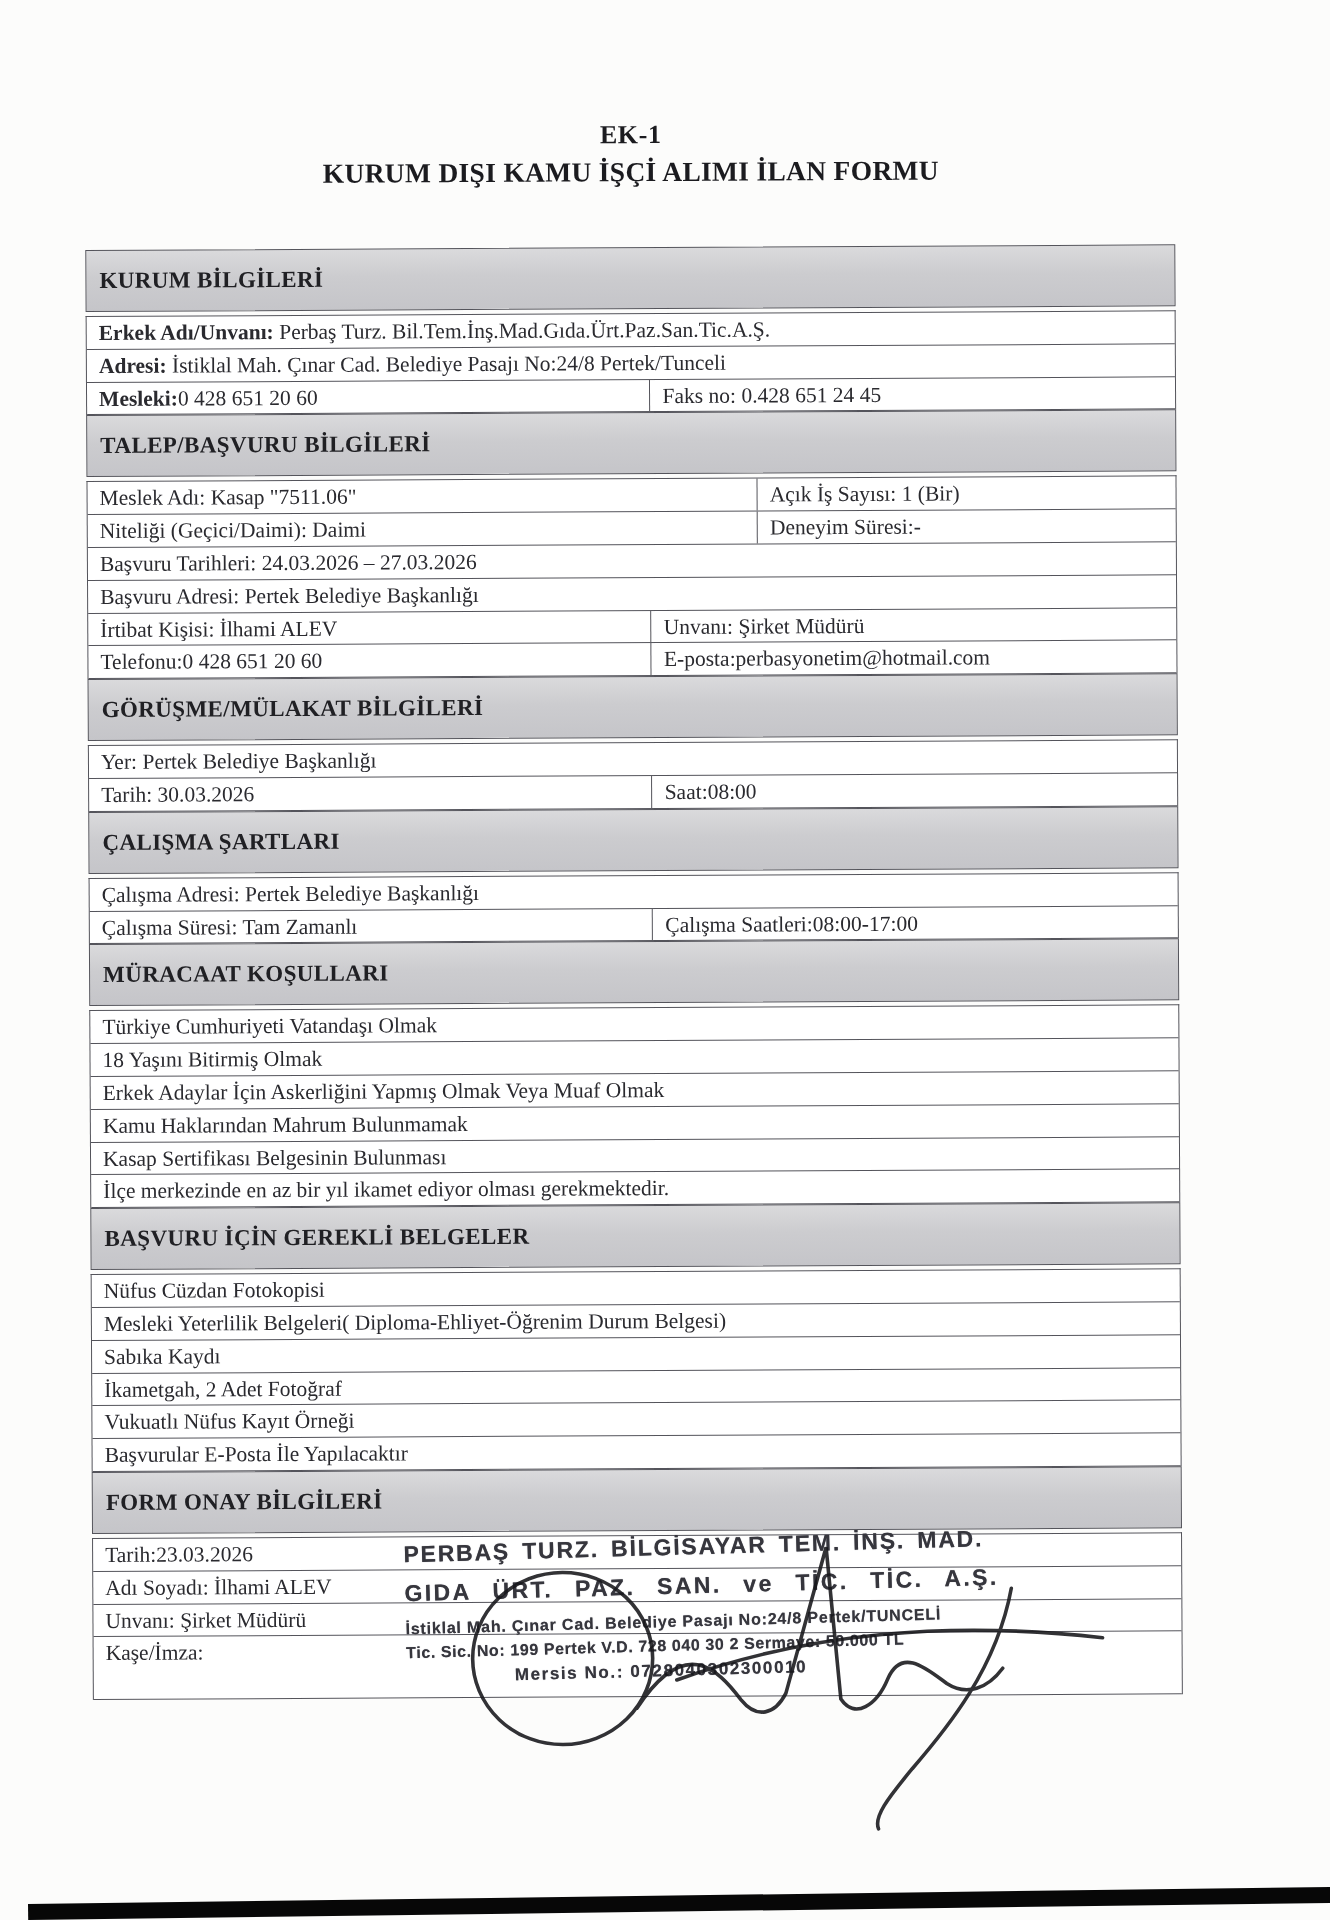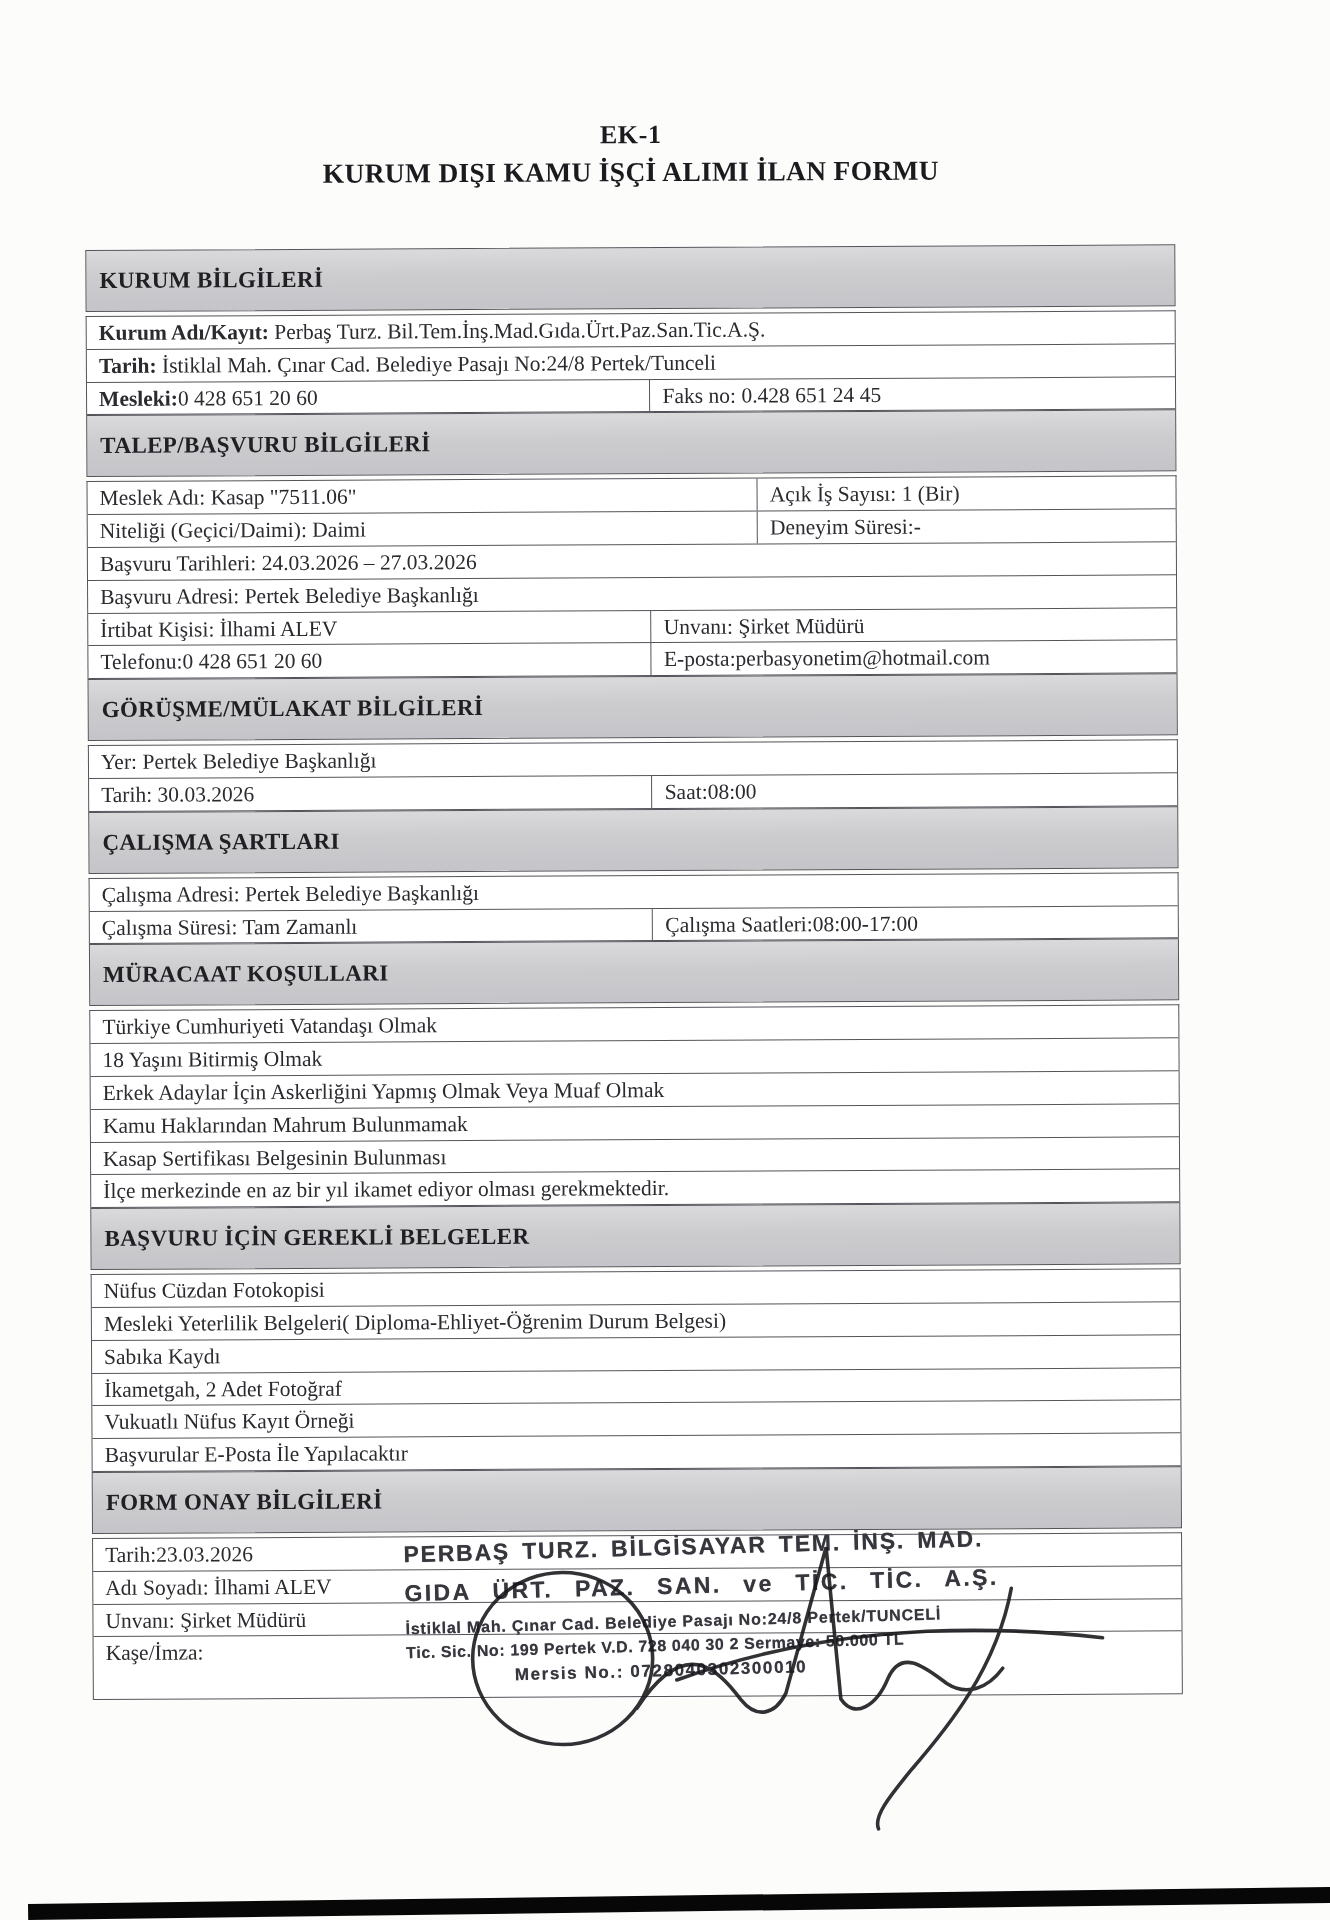--- a/index.html
+++ b/index.html
@@ -61,24 +61,24 @@
   <div class="titles">
     <div class="t1">EK-1</div>
     <div class="t2">KURUM DIŞI KAMU İŞÇİ ALIMI İLAN FORMU</div>
   </div>
 
   <div id="form-table">
       <div class="sec-header">KURUM BİLGİLERİ</div>
       <div class="sec-gap"></div>
       <div class="rows">
         <div class="row">
-          <div class="cell" style="flex: 1 1 0%;"><div class="b" style="display: inline;">Kurum Adı/Kayıt:</div> Perbaş Turz. Bil.Tem.İnş.Mad.Gıda.Ürt.Paz.San.Tic.A.Ş.</div>
-        </div>
-        <div class="row">
-          <div class="cell" style="flex: 1 1 0%;"><div class="b" style="display: inline;">Tarih:</div> İstiklal Mah. Çınar Cad. Belediye Pasajı No:24/8 Pertek/Tunceli</div>
+          <div class="cell" style="flex: 1 1 0%;"><div class="b" style="display: inline;">Erkek Adı/Unvanı:</div> Perbaş Turz. Bil.Tem.İnş.Mad.Gıda.Ürt.Paz.San.Tic.A.Ş.</div>
+        </div>
+        <div class="row">
+          <div class="cell" style="flex: 1 1 0%;"><div class="b" style="display: inline;">Adresi:</div> İstiklal Mah. Çınar Cad. Belediye Pasajı No:24/8 Pertek/Tunceli</div>
         </div>
         <div class="row">
           <div class="cell" style="width: 51.7%;"><div class="b" style="display: inline;">Mesleki:</div>0 428 651 20 60</div>
           <div class="cell c2" style="flex: 1 1 0%;">Faks no: 0.428 651 24 45</div>
         </div>
       </div>
       <div class="sec-header">TALEP/BAŞVURU BİLGİLERİ</div>
       <div class="sec-gap"></div>
       <div class="rows">
         <div class="row">

